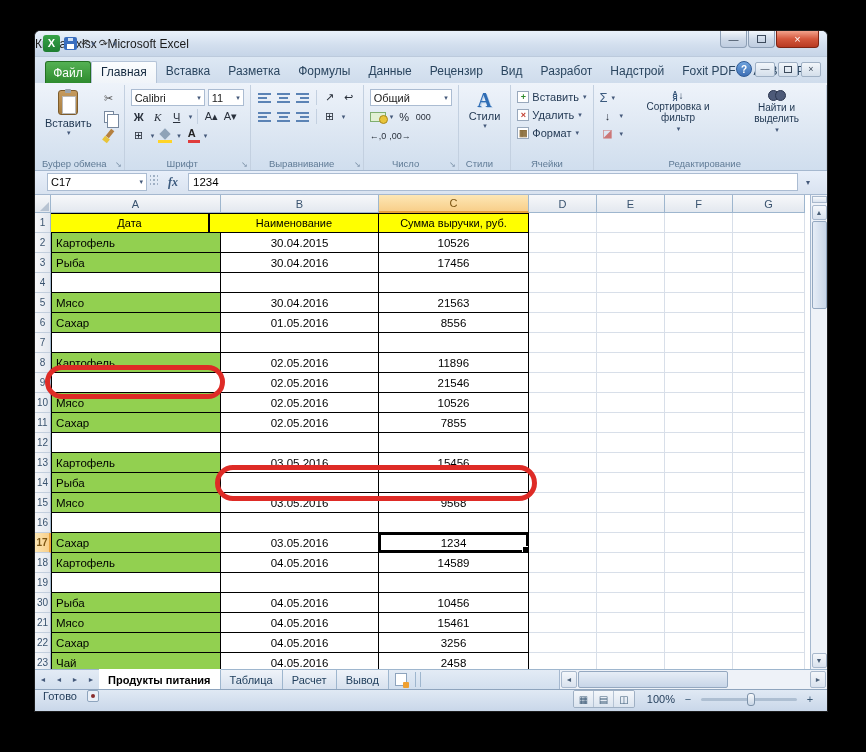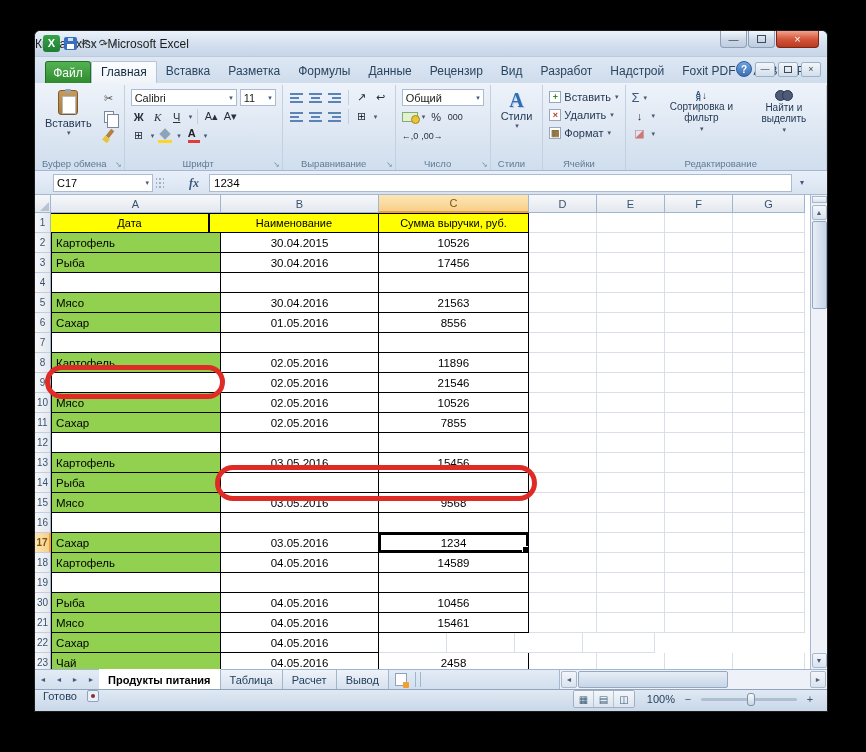--- a/index.html
+++ b/index.html
@@ -63,21 +63,21 @@
                  border-radius:3px; position:relative; margin-bottom:2px; }
   .i-clipboard::before { content:""; position:absolute; left:3px; top:5px; width:12px; height:16px; background:#fff; border:1px solid #b9b9b9; }
   .i-clipboard::after { content:""; position:absolute; left:6px; top:-2px; width:6px; height:4px; background:#9aa4ae; border-radius:1px; }
   .i-copy { width:10px; height:12px; background:#fff; border:1px solid #77889e; position:relative; }
   .i-copy::after { content:""; position:absolute; left:2px; top:2px; width:10px; height:12px; background:#fff; border:1px solid #77889e; }
   .i-brush { width:14px; height:14px; position:relative; }
   .i-brush::before { content:""; position:absolute; left:6px; top:0; width:4px; height:9px; background:#b5803f; transform:rotate(38deg); }
   .i-brush::after { content:""; position:absolute; left:1px; top:8px; width:6px; height:5px; background:#e8c43a; transform:rotate(38deg); }
   .combo { background:#fff; border:1px solid #abbcd2; height:17px; display:flex; align-items:center;
            justify-content:space-between; padding:0 3px; font-size:11px; color:#222; }
-  .w92 { width:106px; } .w34 { width:36px; } .w80 { width:82px; }
+  .w92 { width:74px; } .w34 { width:36px; } .w80 { width:82px; }
   .fb { min-width:16px; height:16px; display:inline-flex; align-items:center; justify-content:center;
         font-size:11px; color:#29303b; border-radius:2px; }
   .fb.bold { font-weight:bold; } .fb.ital { font-style:italic; font-family:"Liberation Serif",serif; }
   .fb.und { text-decoration:underline; } .fb.tiny { font-size:9px; }
   .vsep { width:1px; height:15px; background:#c3d0e0; margin:0 2px; }
   .ibars { width:13px; height:11px;
      background:linear-gradient(#5b83b5,#5b83b5) 0 1px/13px 2px no-repeat,
                 linear-gradient(#5b83b5,#5b83b5) 0 5px/9px 2px no-repeat,
                 linear-gradient(#5b83b5,#5b83b5) 0 9px/13px 2px no-repeat; }
   .ibars.c { background-position:center 1px, center 5px, center 9px; }
@@ -99,26 +99,26 @@
   .i-binoc { width:18px; height:10px; position:relative; margin-bottom:2px; }
   .i-binoc::before,.i-binoc::after { content:""; position:absolute; top:0; width:9px; height:9px;
         border-radius:50%; background:#4d5a78; border:1px solid #2c3document; border:1px solid #2c3750; }
   .i-binoc::before { left:0; } .i-binoc::after { right:0; }
   .big2 { display:flex; flex-direction:column; align-items:center; font-size:10px; line-height:11px;
           color:#1e3550; text-align:center; padding:2px 3px; }
   .i-styles { font:bold 20px/20px "Liberation Serif",serif; color:#2f6db5; text-shadow:1px 1px 0 #b9cfe8; }
 
   
   .fbar { height:24px; background:linear-gradient(#e8effa,#d9e3f0); border-bottom:1px solid #a5b8cf;
-          display:flex; align-items:center; padding:2px 18px; gap:3px; }
+          display:flex; align-items:flex-start; padding:2px 12px; gap:3px; }
   .namebox { width:100px; height:18px; background:#fff; border:1px solid #abbcd2; display:flex;
              align-items:center; justify-content:space-between; padding:0 3px; font-size:11px; }
   .dotsep { width:8px; height:14px; background:radial-gradient(circle,#9fb0c4 1px,transparent 1.4px) center/4px 4px; }
   .fxbtn { width:24px; height:18px; display:flex; align-items:center; justify-content:center;
-           font:italic bold 12px/1 "Liberation Serif",serif; color:#3b5a7e;margin-left:15px; }
+           font:italic bold 12px/1 "Liberation Serif",serif; color:#3b5a7e; }
   .finput { flex:1; height:18px; background:#fff; border:1px solid #abbcd2; font-size:11.5px;
             display:flex; align-items:center; padding:0 4px; color:#000; }
   .fexpand { width:14px; height:18px; display:flex; align-items:center; justify-content:center; font-size:8px; color:#44597a; }
 
   
   .gridwrap { height:474px; background:#fff; display:flex; position:relative; }
   .grid { width:770px; position:relative; overflow:hidden; background:#fff; }
   .chrow { display:flex; height:18px; }
   .corner { width:16px; background:linear-gradient(#f6f7f9,#e2e7ee); border-right:1px solid #9eb6ce;
             border-bottom:1px solid #9eb6ce; position:relative; }
@@ -654,20 +654,21 @@
             <div class="cell cc">15461</div>
             <div class="cell cx"></div>
             <div class="cell cx"></div>
             <div class="cell cx"></div>
             <div class="cell cx g"></div>
           </div>
           <div class="grow">
             <div class="rowhdr">22</div>
             <div class="cell ca green">Сахар</div>
             <div class="cell cb">04.05.2016</div>
+            <div class="cell cc">3256</div>
             <div class="cell cx"></div>
             <div class="cell cx"></div>
             <div class="cell cx"></div>
             <div class="cell cx g"></div>
           </div>
           <div class="grow">
             <div class="rowhdr">23</div>
             <div class="cell ca green">Чай</div>
             <div class="cell cb">04.05.2016</div>
             <div class="cell cc">2458</div>

